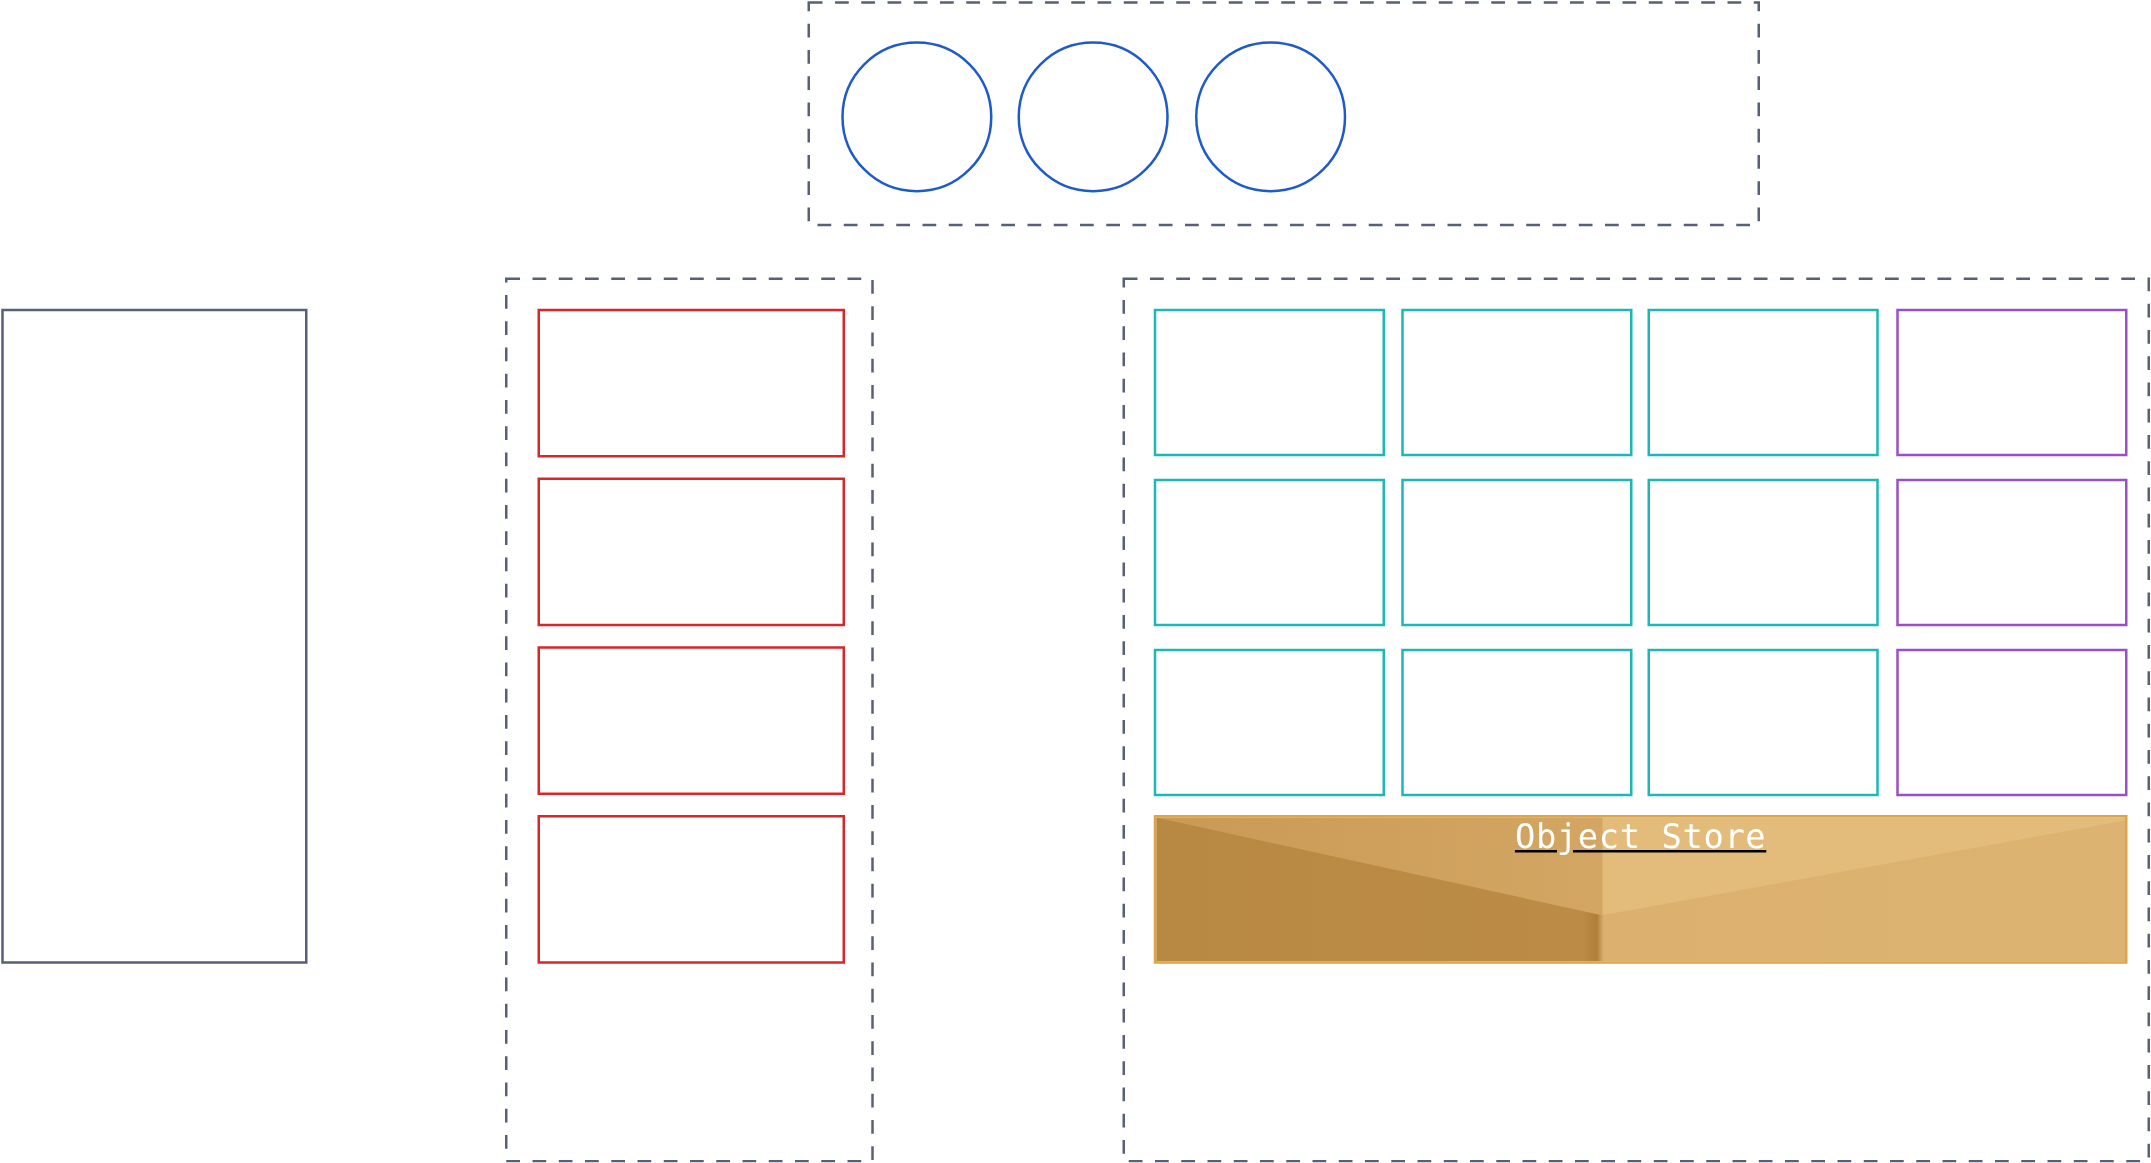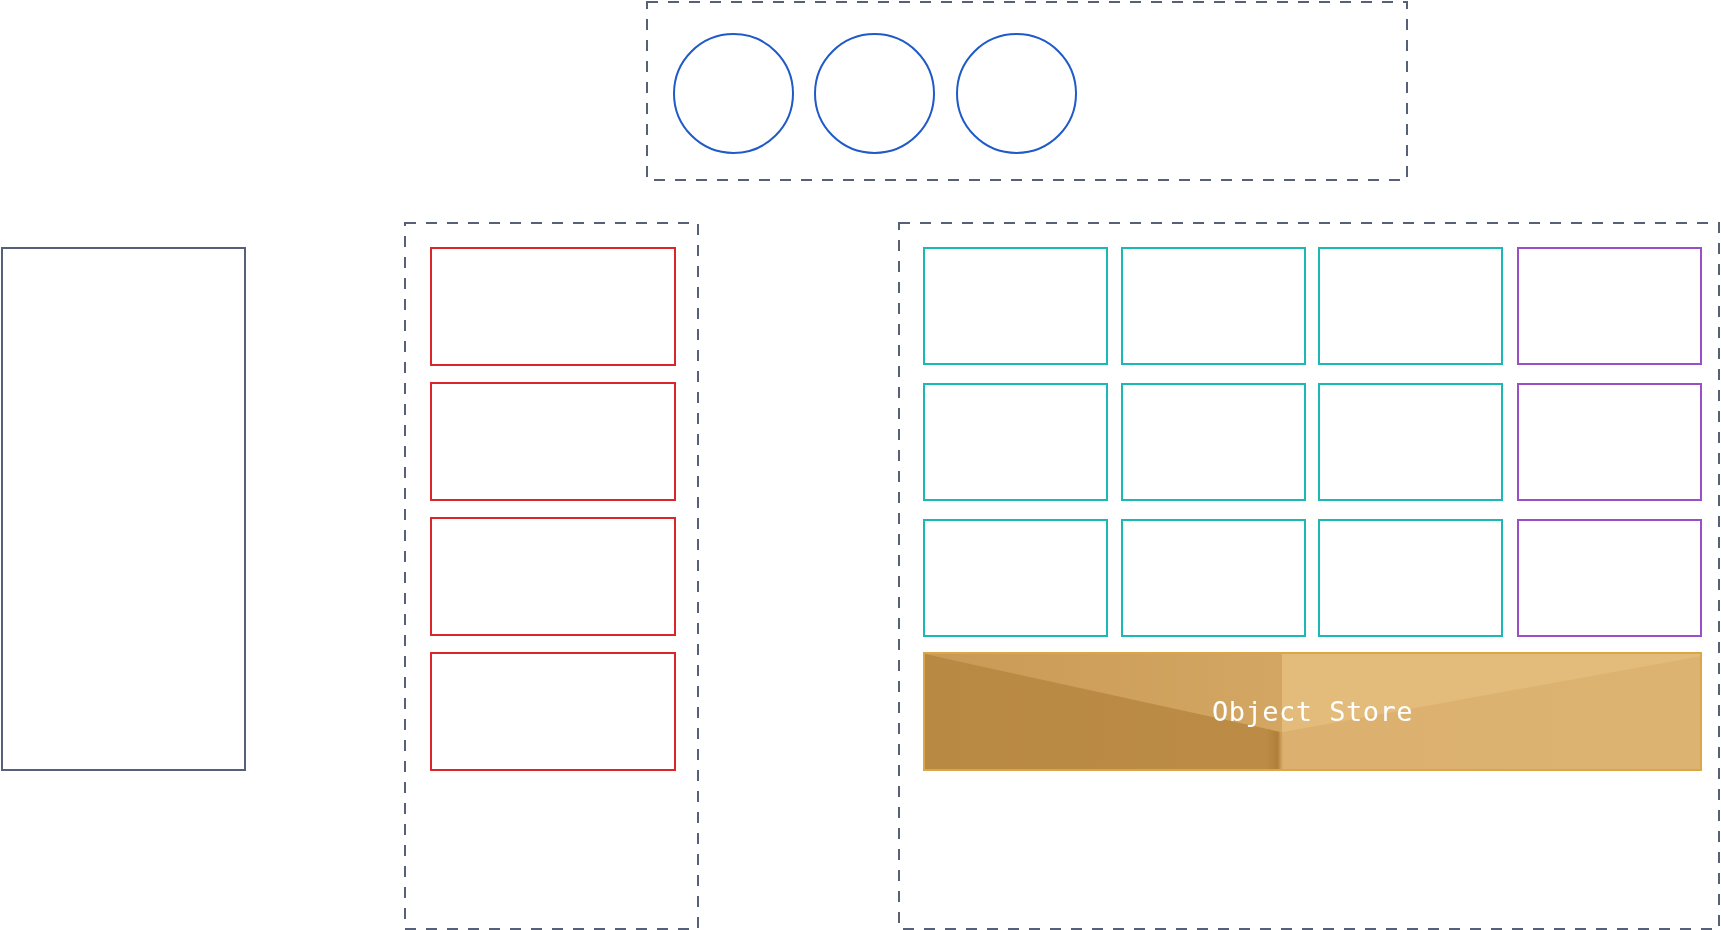--- a/index.html
+++ b/index.html
@@ -7,22 +7,23 @@
   .abs { position: absolute; box-sizing: border-box; }
   svg.frame { position: absolute; overflow: visible; }
   .circle { border: 2px solid #1f5ac9; border-radius: 50%; }
   .left-block { border: 2px solid #566078; }
   .red-box { border: 2px solid #d9262a; }
   .teal-box { border: 2px solid #1cb8b5; }
   .purple-box { border: 2px solid #9a4fc6; }
   .object-store {
     border: 2px solid #dca548;
     overflow: hidden;
-    display: flex; align-items: center; justify-content: center;
+    display: flex; justify-content: center;
     background: linear-gradient(90deg, #b88942 0%, #bc8c46 44%, #b07f38 45.5%, #dcb170 46.2%, #ddb372 100%);
+    text-decoration: underline;
   }
   .object-store .shade-left-top {
     position: absolute; left: 0; top: 0; width: 46%; height: 100%;
     background: linear-gradient(90deg, #c99a55 0%, #d3a663 100%);
     clip-path: polygon(0 0, 100% 0, 100% 68%, 0 0);
   }
   .object-store .shade-right-top {
     position: absolute; left: 46%; top: 0; width: 54%; height: 100%;
     background: #e3bc7b;
     clip-path: polygon(0 0, 100% 0, 100% 2%, 0 68%);

